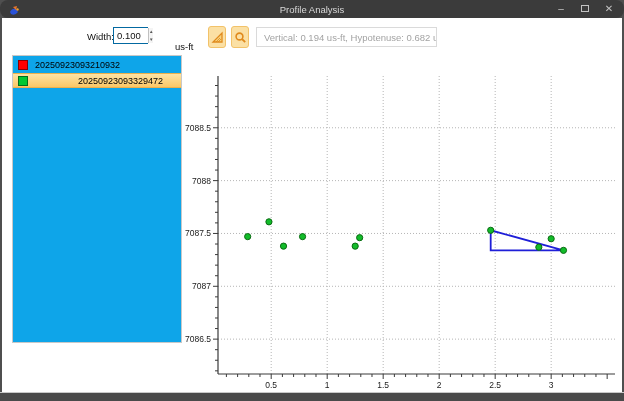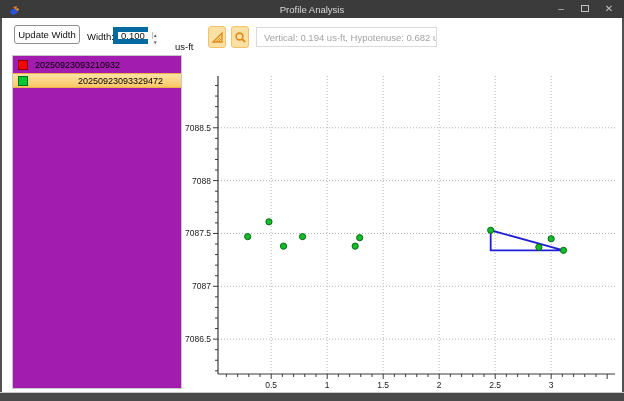--- a/index.html
+++ b/index.html
@@ -1,52 +1,52 @@
 <!DOCTYPE html>
 <html><head>
 <meta charset="utf-8">
 <style>
   * { margin:0; padding:0; box-sizing:border-box; }
   html,body { width:624px; height:401px; }
   body { font-family:"Liberation Sans", sans-serif; background:#585858; position:relative; overflow:hidden; }
 
   .window { position:absolute; left:0; top:0; width:624px; height:401px; background:#4f4f4f; }
   .titlebar { position:absolute; left:0; top:0; width:624px; height:18px; background:#3b3b3b;
-              display:flex; align-items:center; }
+              display:flex; align-items:center;border-radius:8px; }
   .app-icon { position:absolute; left:8px; top:3px; width:12px; height:12px; }
   .title { position:absolute; left:0; width:624px; text-align:center; color:#d8d8d8; font-size:9.5px; }
   .win-controls { position:absolute; right:6px; top:0; height:18px; display:flex; align-items:center; gap:6px; }
   .win-btn { width:18px; height:16px; color:#c2c2c2; font-size:10px; text-align:center; line-height:16px; cursor:default; }
   .max-glyph { display:inline-block; width:8px; height:7px; border:1px solid #c2c2c2; margin-top:4px; }
 
   .content { position:absolute; left:2px; top:18px; width:620px; height:374px; background:#ffffff; }
 
   
   .btn-update { position:absolute; left:12px; top:7px; width:66px; height:19px; background:#fdfdfd;
                 border:1px solid #8f8f8f; border-radius:3px; font-size:9.5px; color:#111;
                 display:flex; align-items:center; justify-content:center; }
   .lbl { position:absolute; font-size:9.5px; color:#111; }
   .lbl-width { left:85px; top:13px; }
-  .spinbox { position:absolute; left:111px; top:9px; width:35px; height:17px; border:5px solid #0369a1;
+  .spinbox { position:absolute; left:111px; top:9px; width:35px; height:17px; border:1px solid #0369a1;
              background:#000000; display:flex; }
   .spinbox input { flex:1; width:34px; border:none; outline:none; font-size:9.5px; padding-left:3px;
                    font-family:"Liberation Sans", sans-serif; color:#111; }
   .spin-col { width:12px; border-left:1px solid #c0c0c0; display:flex; flex-direction:column; }
   .spin-btn { flex:1; font-size:4.5px; color:#555; text-align:center; line-height:7px; background:#f4f4f4; }
   .lbl-unit { left:173px; top:23px; }
   .icon-btn { position:absolute; top:8px; width:18px; height:22px; background:#fbe0a4; border:1px solid #f2c269;
               border-radius:3px; display:flex; align-items:center; justify-content:center; }
   .icon-btn.b1 { left:206px; }
   .icon-btn.b2 { left:229px; }
   .status-box { position:absolute; left:254px; top:9px; width:181px; height:20px; border:1px solid #dadada;
                 background:#fff; color:#a3a3a3; font-size:9.5px; display:flex; align-items:center; padding-left:7px;
                 white-space:nowrap; overflow:hidden; }
 
   
-  .list-panel { position:absolute; left:10px; top:37px; width:170px; height:334px; background:#a21caf;
+  .list-panel { position:absolute; left:10px; top:37px; width:170px; height:288px; background:#0ea5e9;
                 border:1px solid #c8c8c8; overflow:hidden; }
   .list-item { height:15px; display:flex; align-items:center; padding-left:5px; font-size:9px; color:#000; margin-top:1px; }
   .list-item.selected { background:linear-gradient(#fde3a4, #fbc766); border-top:1px solid #edb04c;
                         border-bottom:1px solid #edb04c;gap:43px; }
   .swatch { width:10px; height:10px; margin-right:7px; border:1px solid rgba(0,0,0,0.45); flex:0 0 auto; }
 
   
   .plot-wrap { position:absolute; left:180px; top:36px; width:440px; height:338px; background:#fff; }
   svg text { font-family:"Liberation Sans", sans-serif; }
 
@@ -69,21 +69,20 @@
     <span class="title">Profile Analysis</span>
     <span class="win-controls">
       <span class="win-btn">–</span>
       <span class="win-btn"><span class="max-glyph"></span></span>
       <span class="win-btn">✕</span>
     </span>
   </div>
 
   <div class="content">
 
-    <button class="btn-update">Update Width</button>
     <span class="lbl lbl-width">Width:</span>
     <span class="spinbox">
       <input value="0.100" style="">
       <span class="spin-col">
         <span class="spin-btn">▲</span>
         <span class="spin-btn">▼</span>
       </span>
     </span>
     <span class="lbl lbl-unit">us-ft</span>
 

